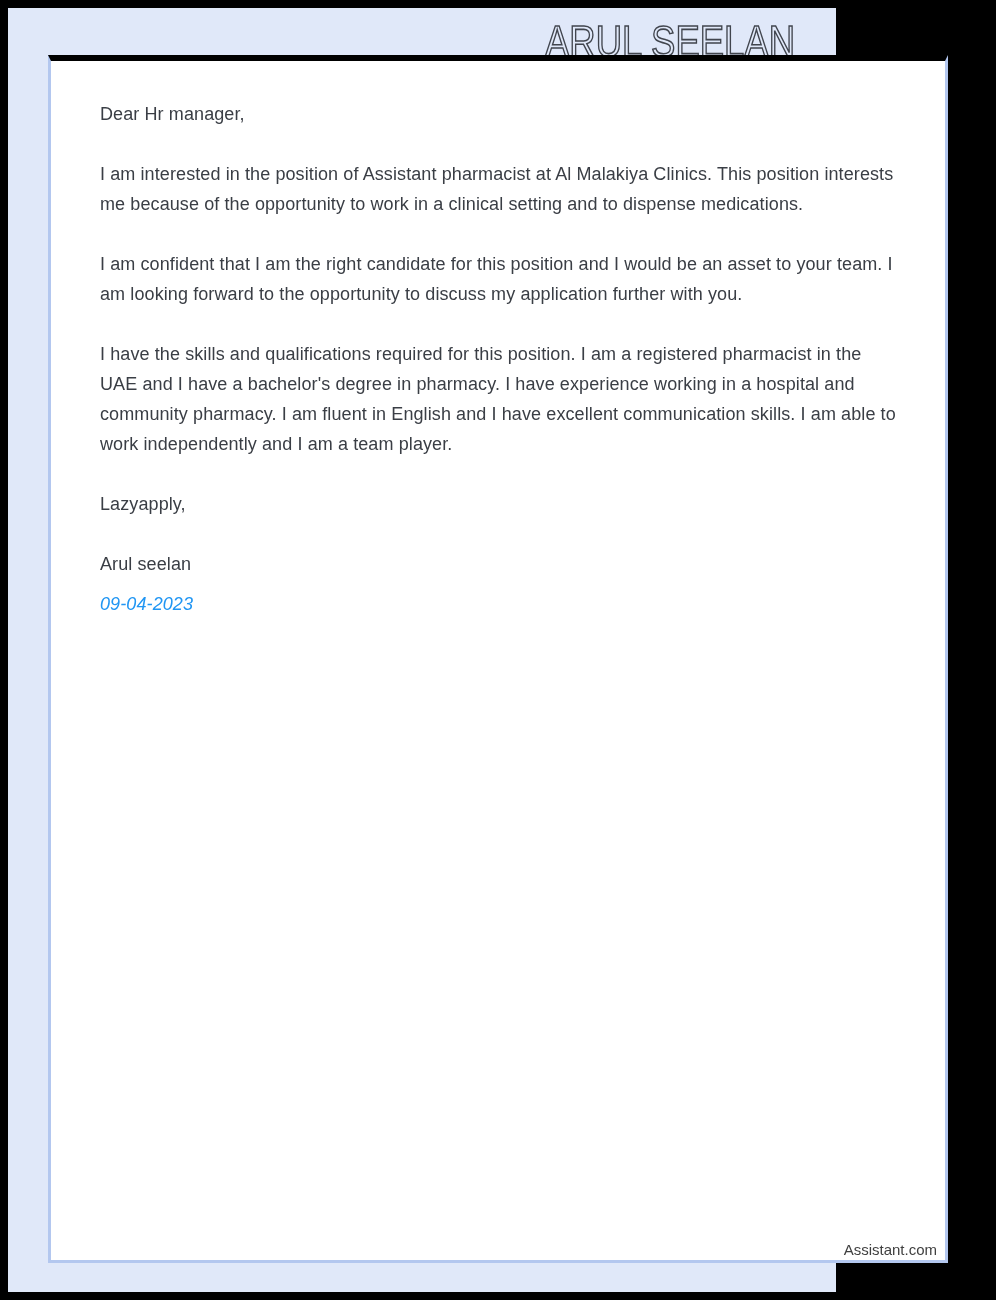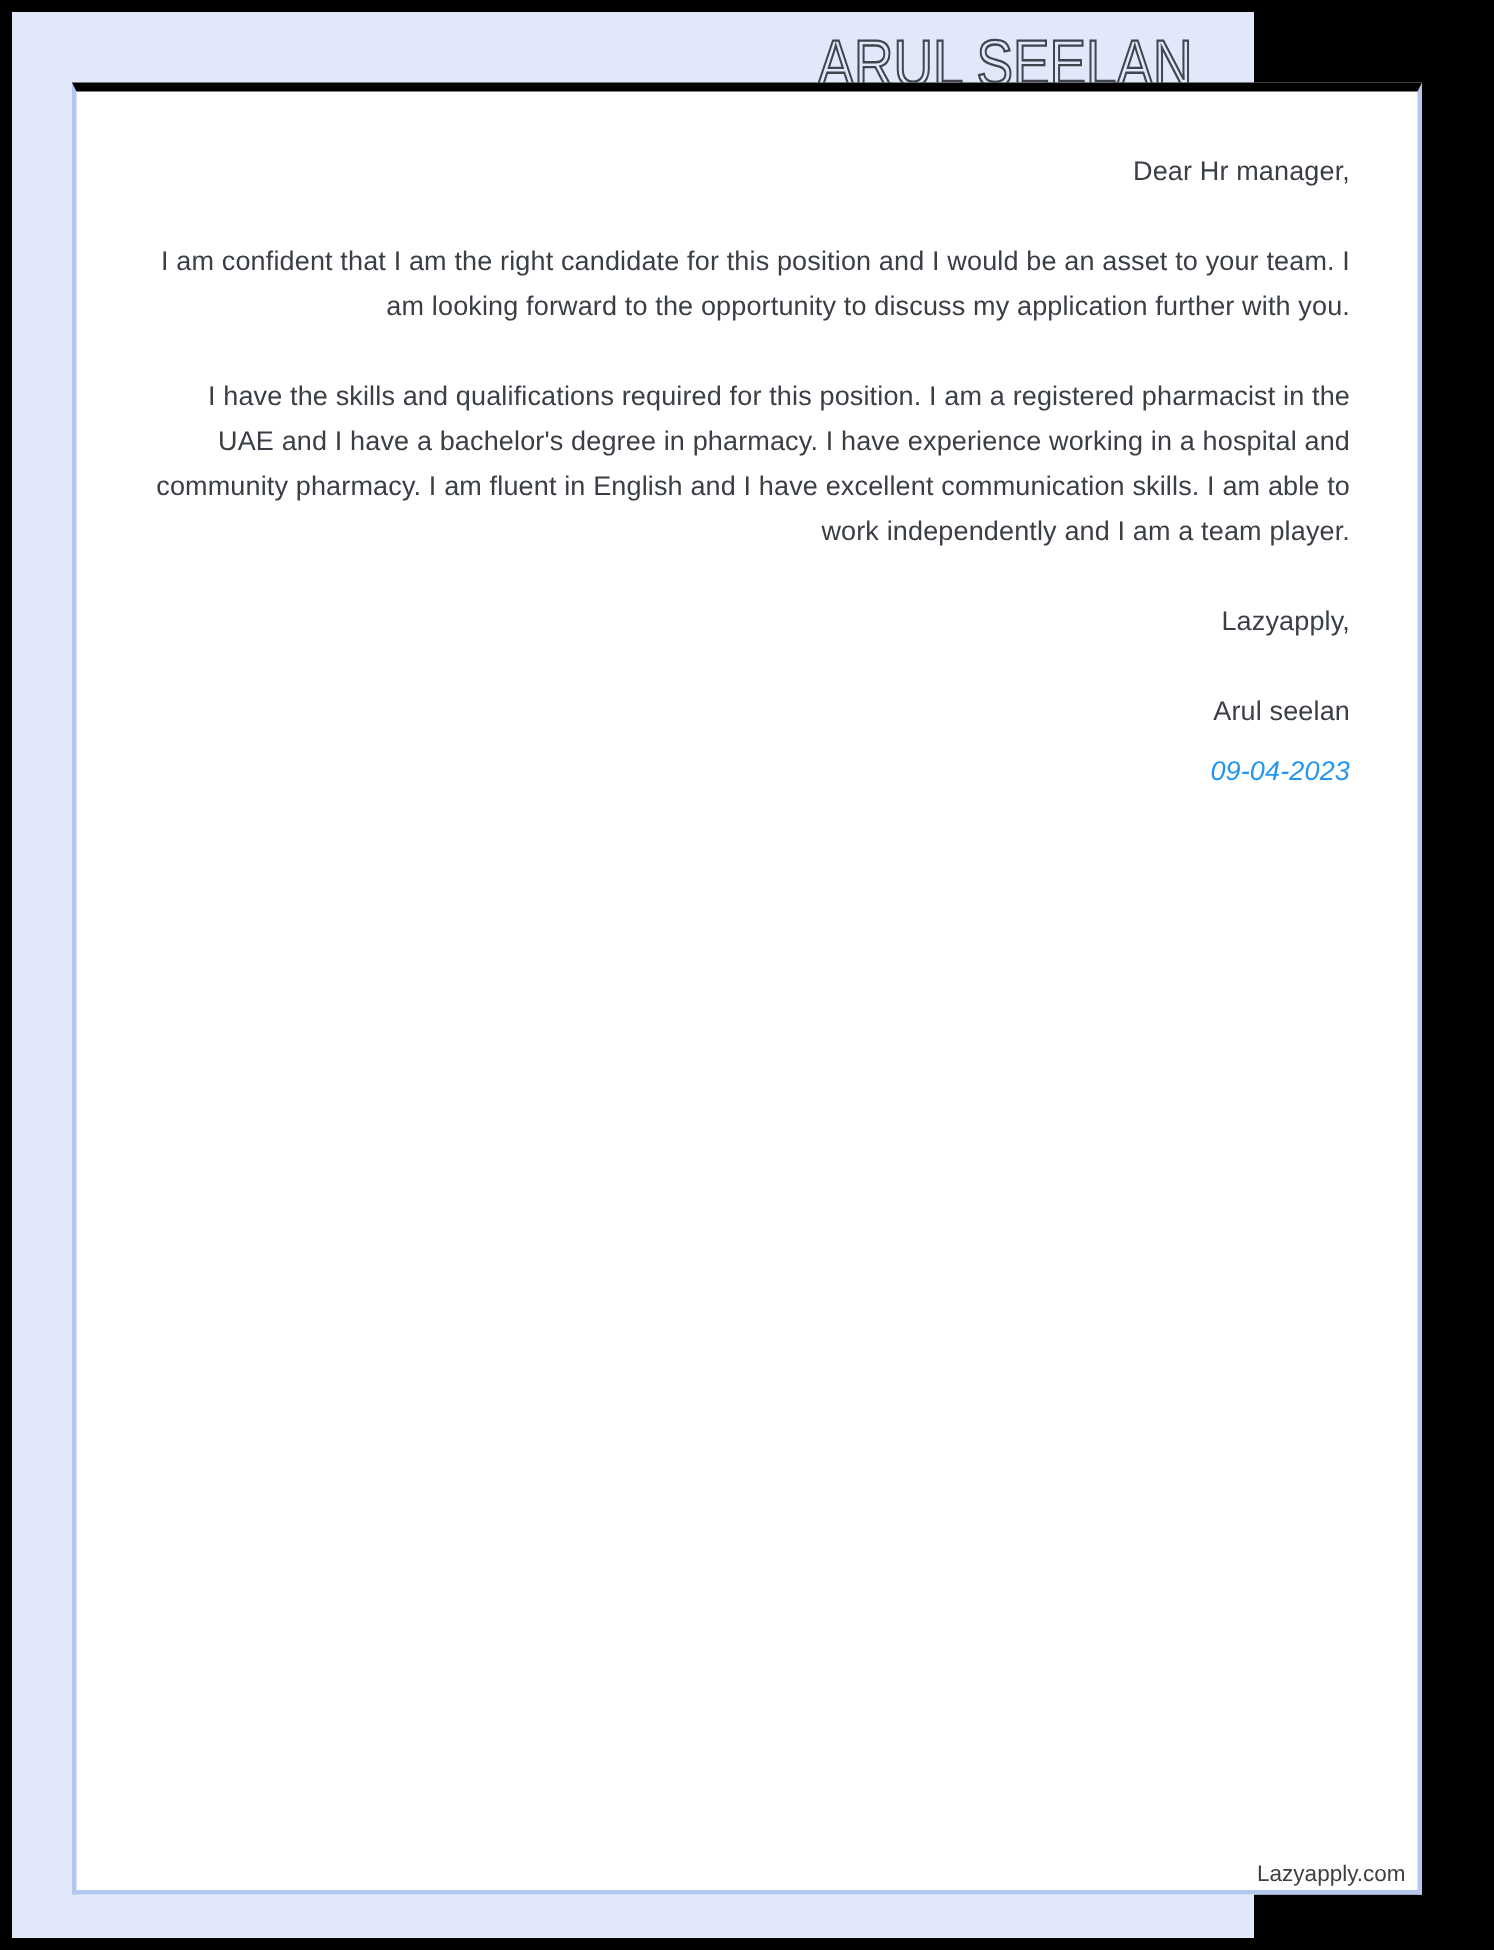--- a/index.html
+++ b/index.html
@@ -54,21 +54,20 @@
   }
   .letter-body {
     padding: 38px 45px 0 49px;
     color: var(--body_text, #3a3e45);
     font-size: 18px;
     line-height: 30px;
     letter-spacing: 0.1px;
   }
   .letter-body p {
     margin: 30px 0 0 0;
-    text-align: right;
   }
   .letter-body p.salutation {
     margin-top: 0;
   }
   .letter-body p.date-line {
     margin-top: 10px;
     color: var(--date_accent, #2196f3);
     font-style: italic;
   }
   .watermark {
@@ -87,22 +86,23 @@
 
   <div class="letterhead">
     <svg width="260" height="49" viewBox="0 0 260 49">
       <text x="260" y="42" text-anchor="end" textLength="250" lengthAdjust="spacingAndGlyphs">ARUL SEELAN</text>
     </svg>
   </div>
 
   <div class="page">
     <div class="letter-body">
       <p class="salutation">Dear Hr manager,</p>
+      <p>I am interested in the position of Assistant pharmacist at Al Malakiya Clinics. This position interests me because of the opportunity to work in a clinical setting and to dispense medications.</p>
       <p>I am confident that I am the right candidate for this position and I would be an asset to your team. I am looking forward to the opportunity to discuss my application further with you.</p>
       <p>I have the skills and qualifications required for this position. I am a registered pharmacist in the UAE and I have a bachelor's degree in pharmacy. I have experience working in a hospital and community pharmacy. I am fluent in English and I have excellent communication skills. I am able to work independently and I am a team player.</p>
       <p>Lazyapply,</p>
       <p>Arul seelan</p>
       <p class="date-line">09-04-2023</p>
     </div>
-    <div class="watermark">Lazyapply.com</div>
+    <div class="watermark">Assistant.com</div>
   </div>
 
 </div>
 
 </body></html>

